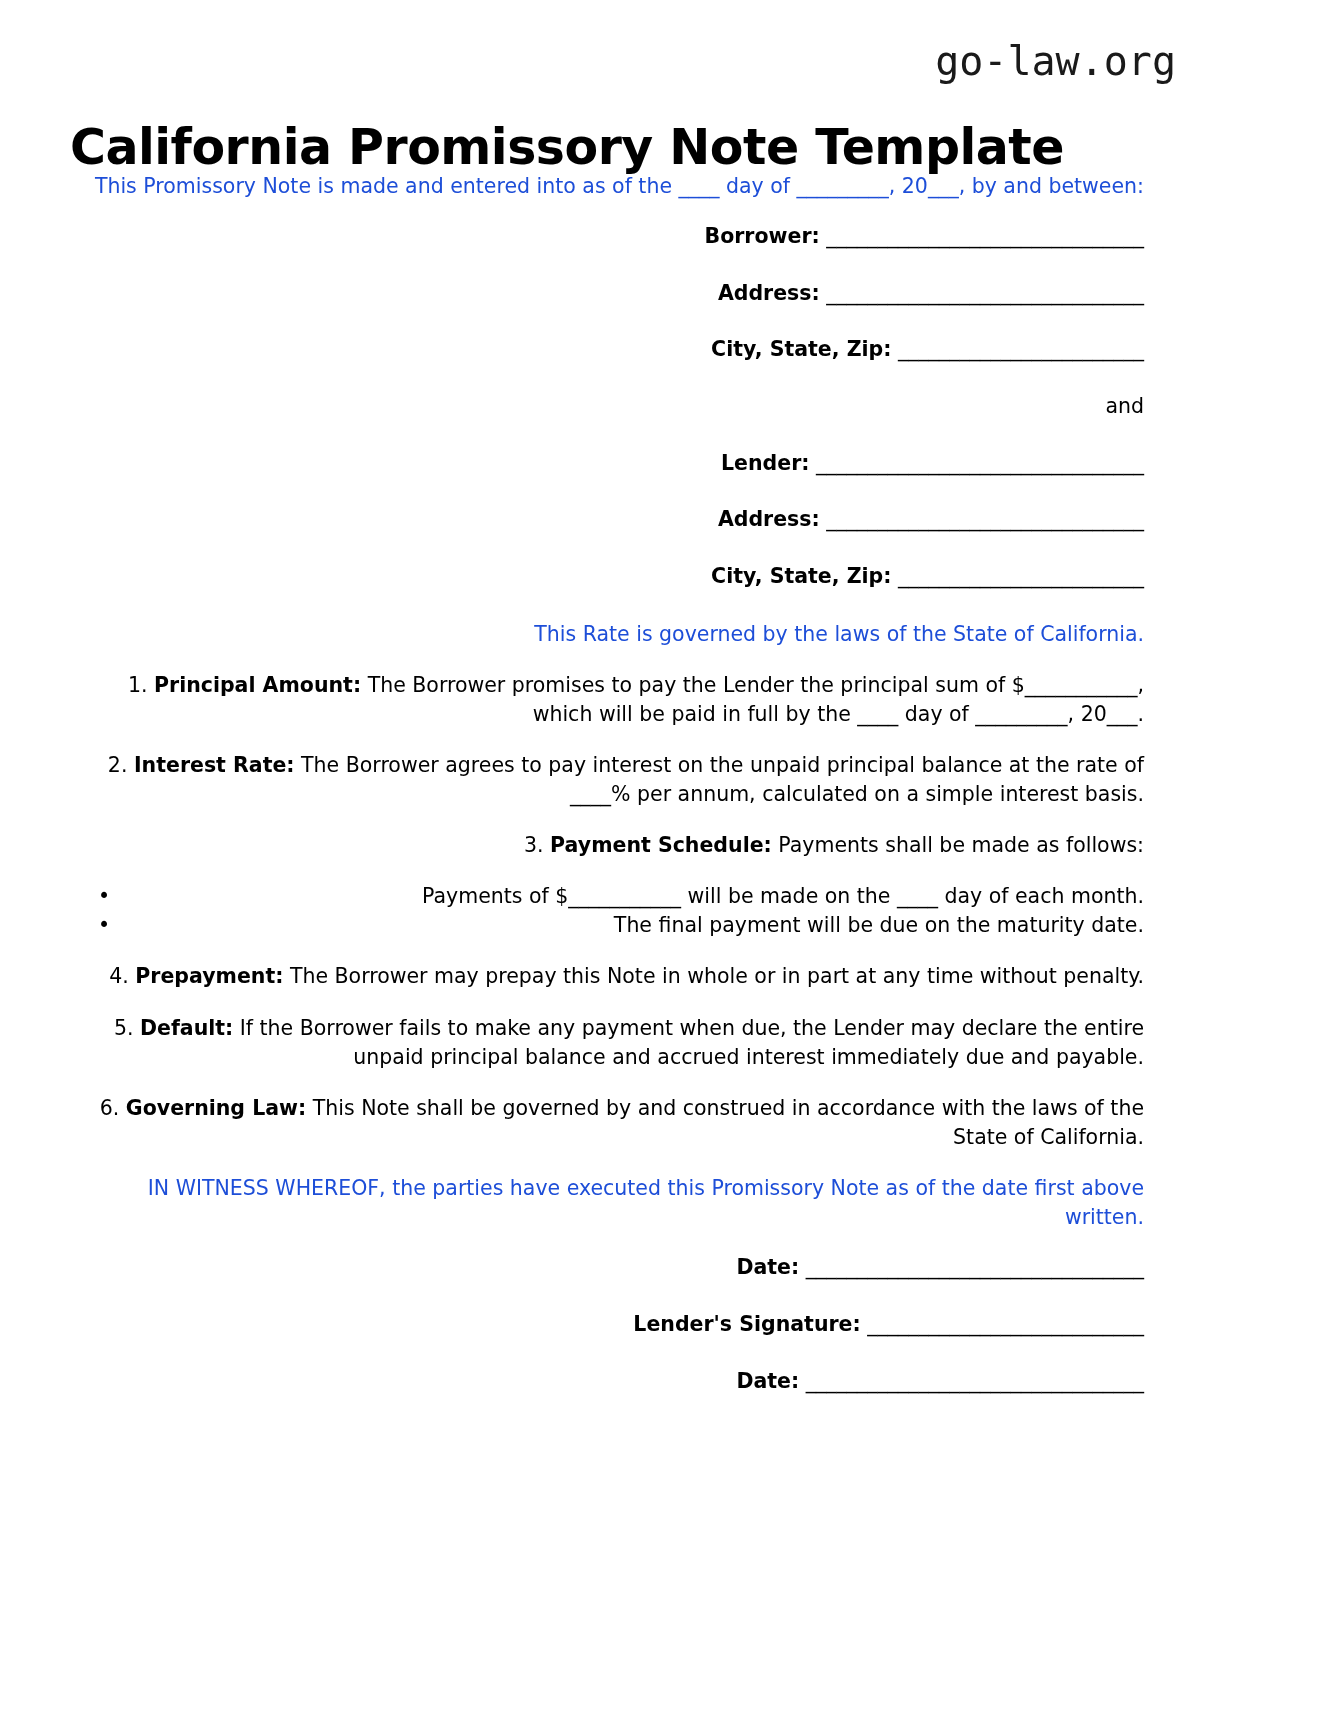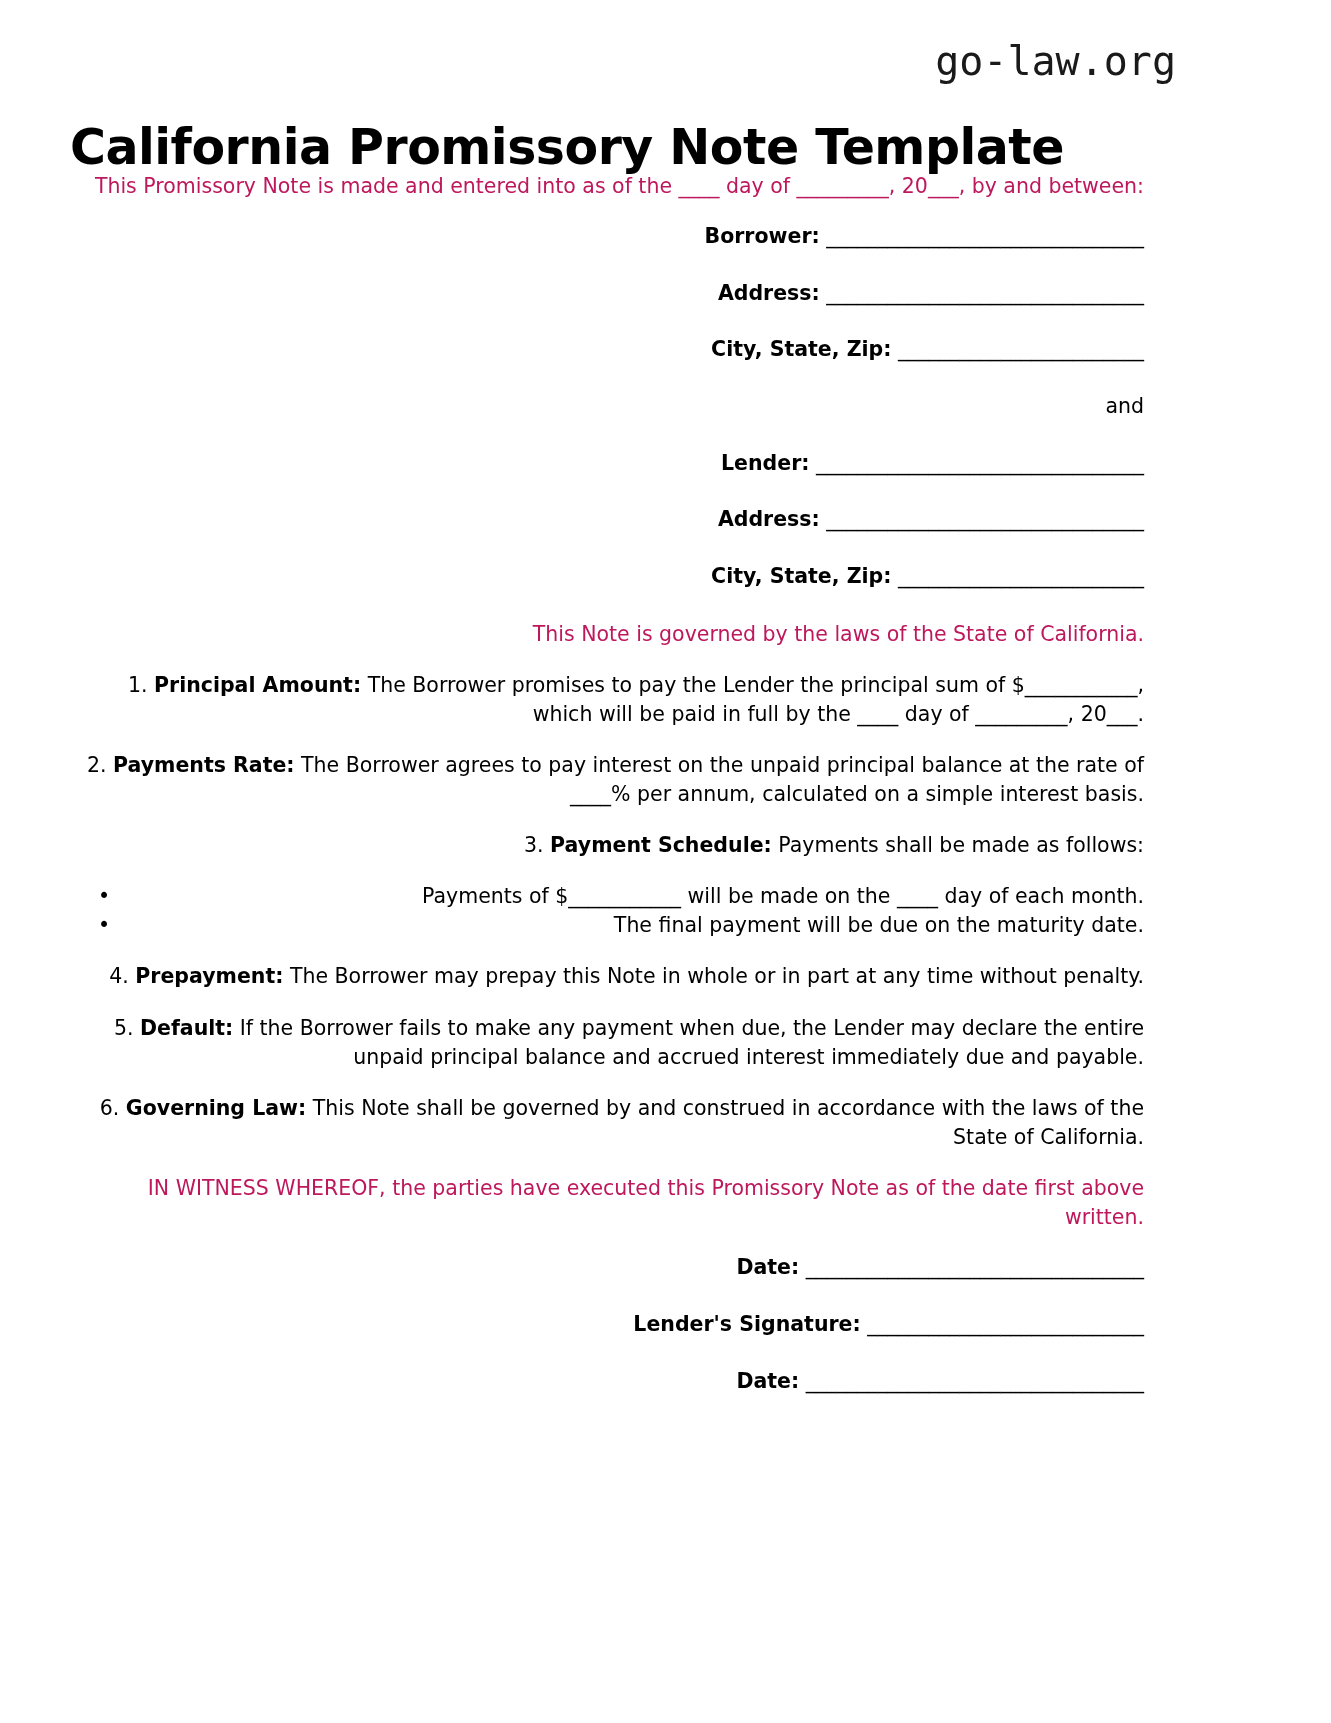--- a/index.html
+++ b/index.html
@@ -48,21 +48,21 @@
   .content {
     position: absolute;
     left: 64px;
     top: 172px;
     width: 1080px;
   }
   p.para {
     margin: 0 0 22px 0;
     font-size: 20.5px;
     line-height: 1.42;
-    color: #be185d;
+    color: #1d4ed8;
   }
   p.field {
     margin: 0 0 30px 0;
     font-size: 20.5px;
     line-height: 1.3;
     color: #000000;
     white-space: nowrap;
   }
   p.field .lbl {
     font-weight: bold;
@@ -145,30 +145,30 @@
     </p>
 
     <p class="field">
       <span class="lbl">Address:</span><span class="blank"> _______________________________</span>
     </p>
 
     <p class="field">
       <span class="lbl">City, State, Zip:</span><span class="blank"> ________________________</span>
     </p>
 
-    <p class="para">This Note is governed by the laws of the State of California.</p>
+    <p class="para">This Rate is governed by the laws of the State of California.</p>
 
     <p class="clause">
       <span class="num">1.</span>
       <span class="head">Principal Amount:</span><span> The Borrower promises to pay the Lender the principal sum of $___________, which will be paid in full by the ____ day of _________, 20___.</span>
     </p>
 
     <p class="clause">
       <span class="num">2.</span>
-      <span class="head">Payments Rate:</span><span> The Borrower agrees to pay interest on the unpaid principal balance at the rate of ____% per annum, calculated on a simple interest basis.</span>
+      <span class="head">Interest Rate:</span><span> The Borrower agrees to pay interest on the unpaid principal balance at the rate of ____% per annum, calculated on a simple interest basis.</span>
     </p>
 
     <p class="clause">
       <span class="num">3.</span>
       <span class="head">Payment Schedule:</span><span> Payments shall be made as follows:</span>
     </p>
 
     <ul class="bullets">
       <li><span class="dot">•</span><span>Payments of $___________ will be made on the ____ day of each month.</span></li>
       <li><span class="dot">•</span><span>The final payment will be due on the maturity date.</span></li>

